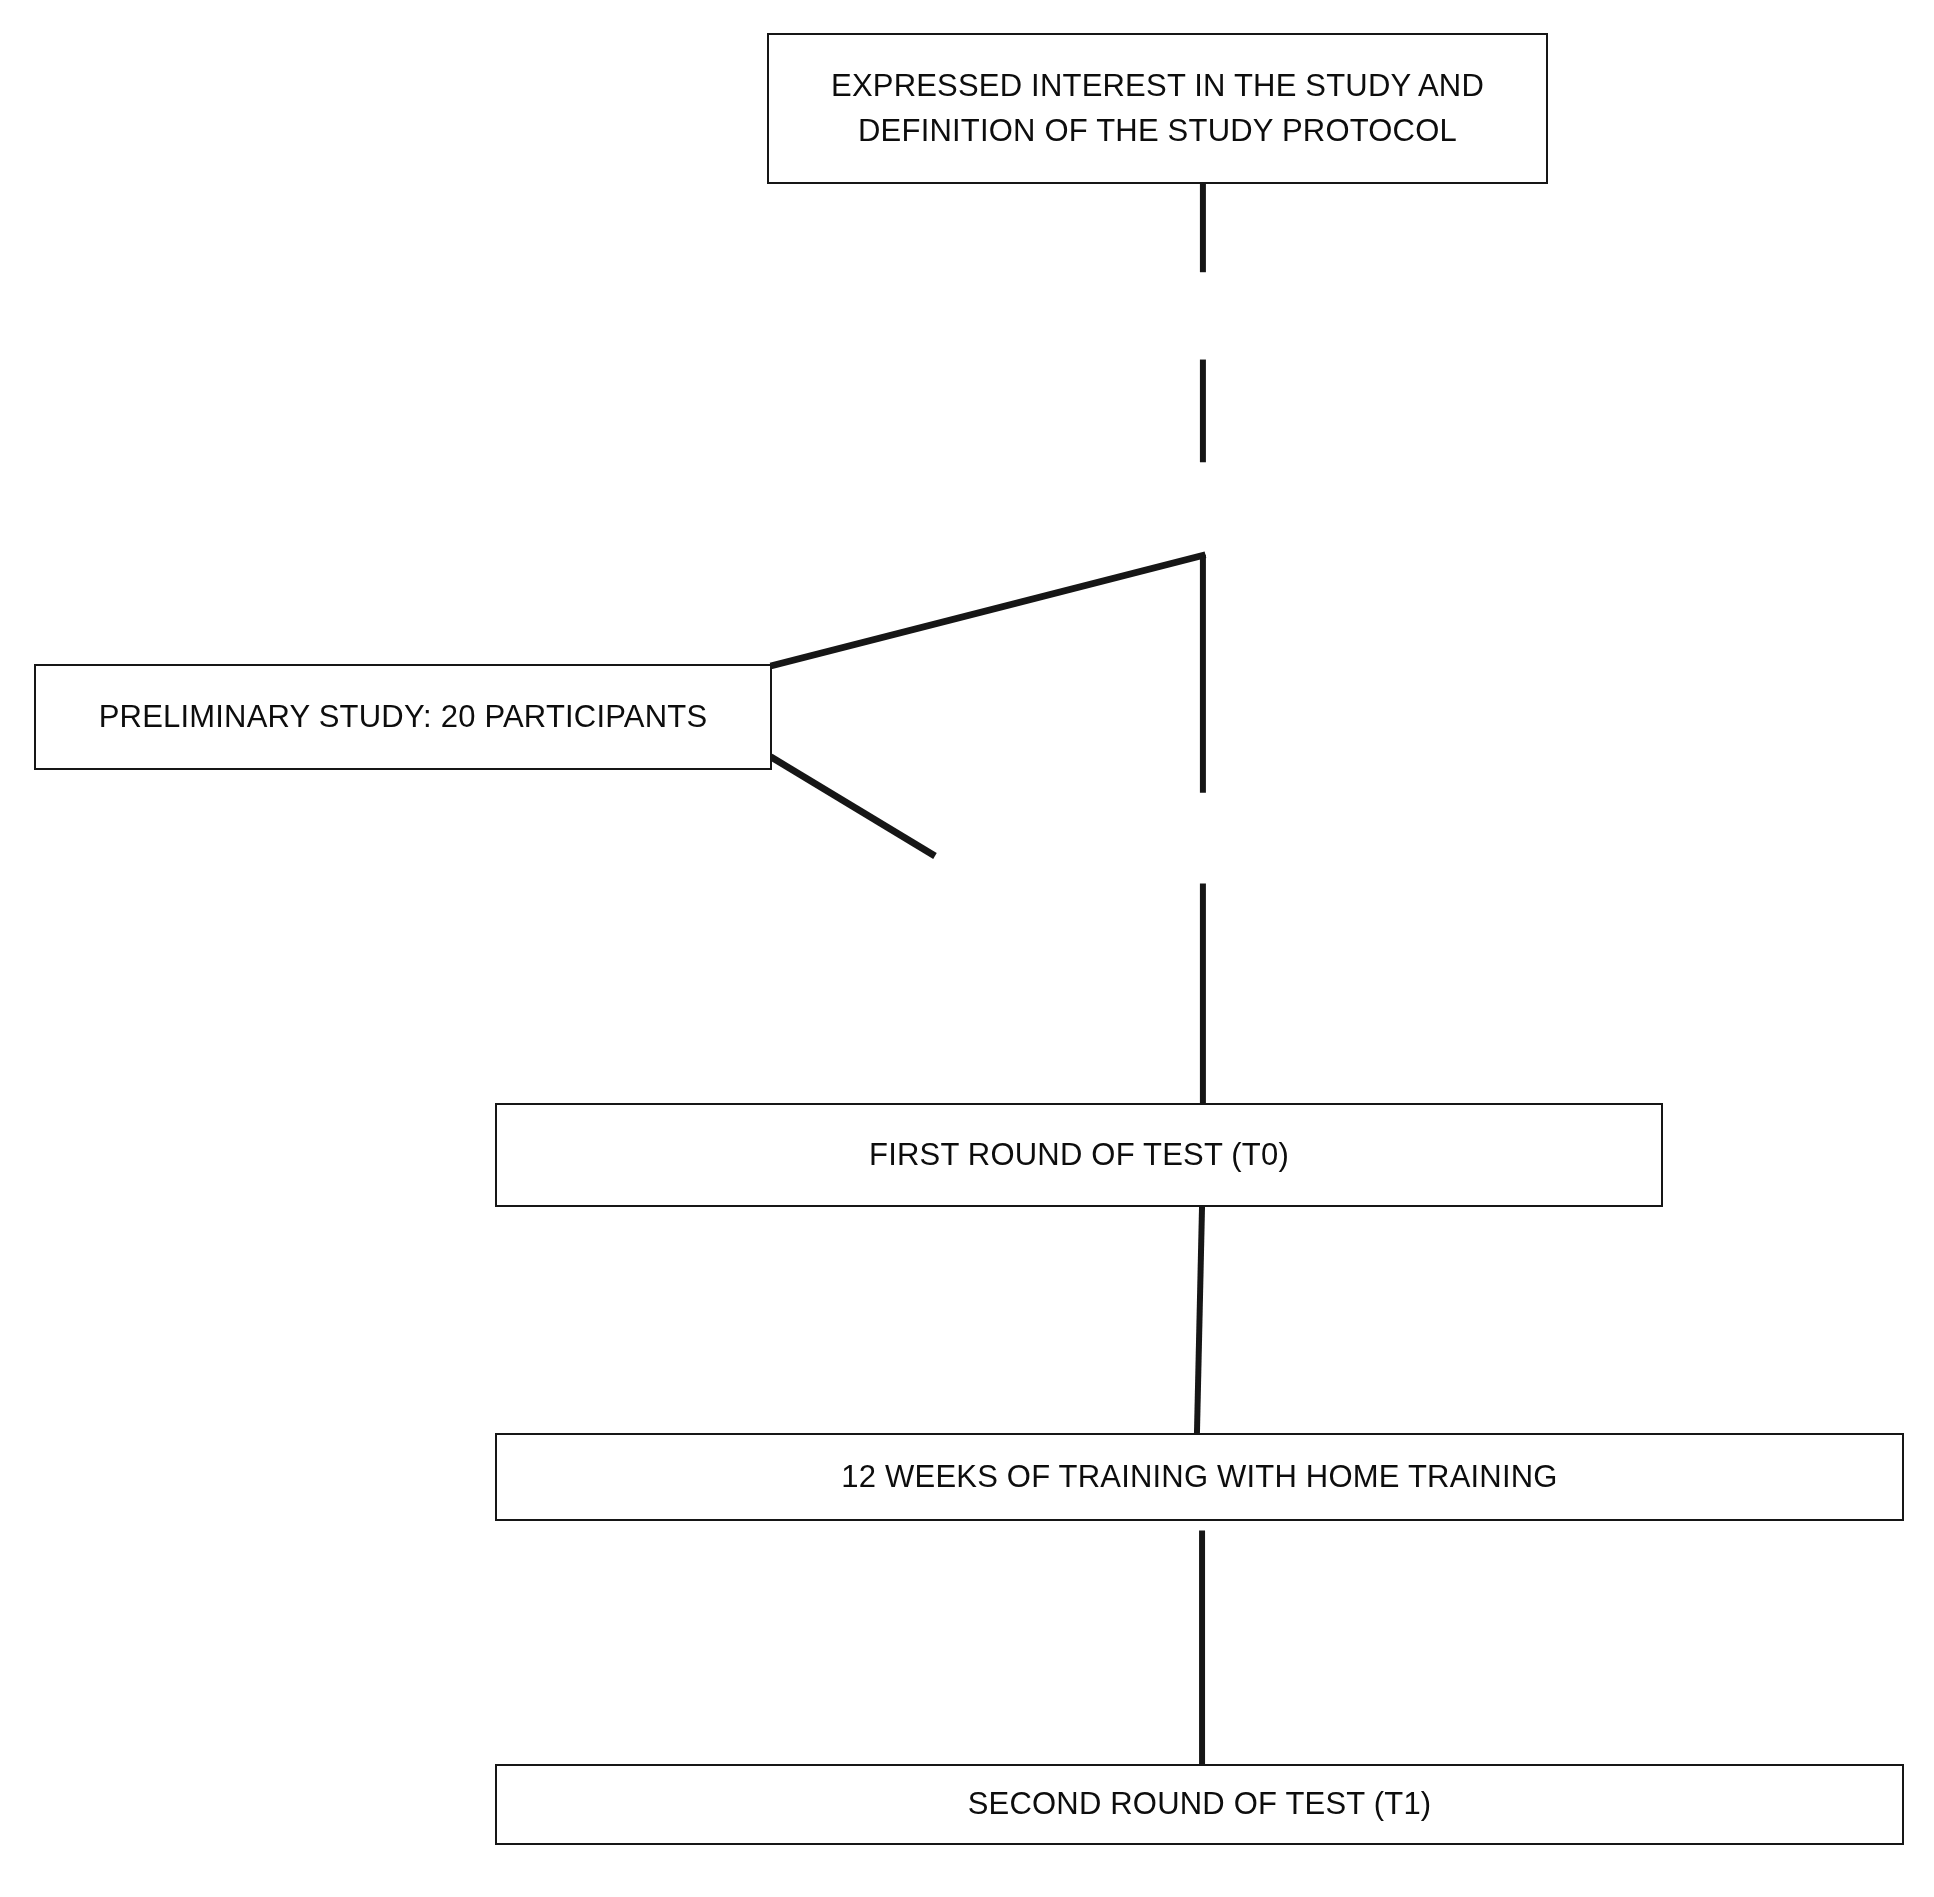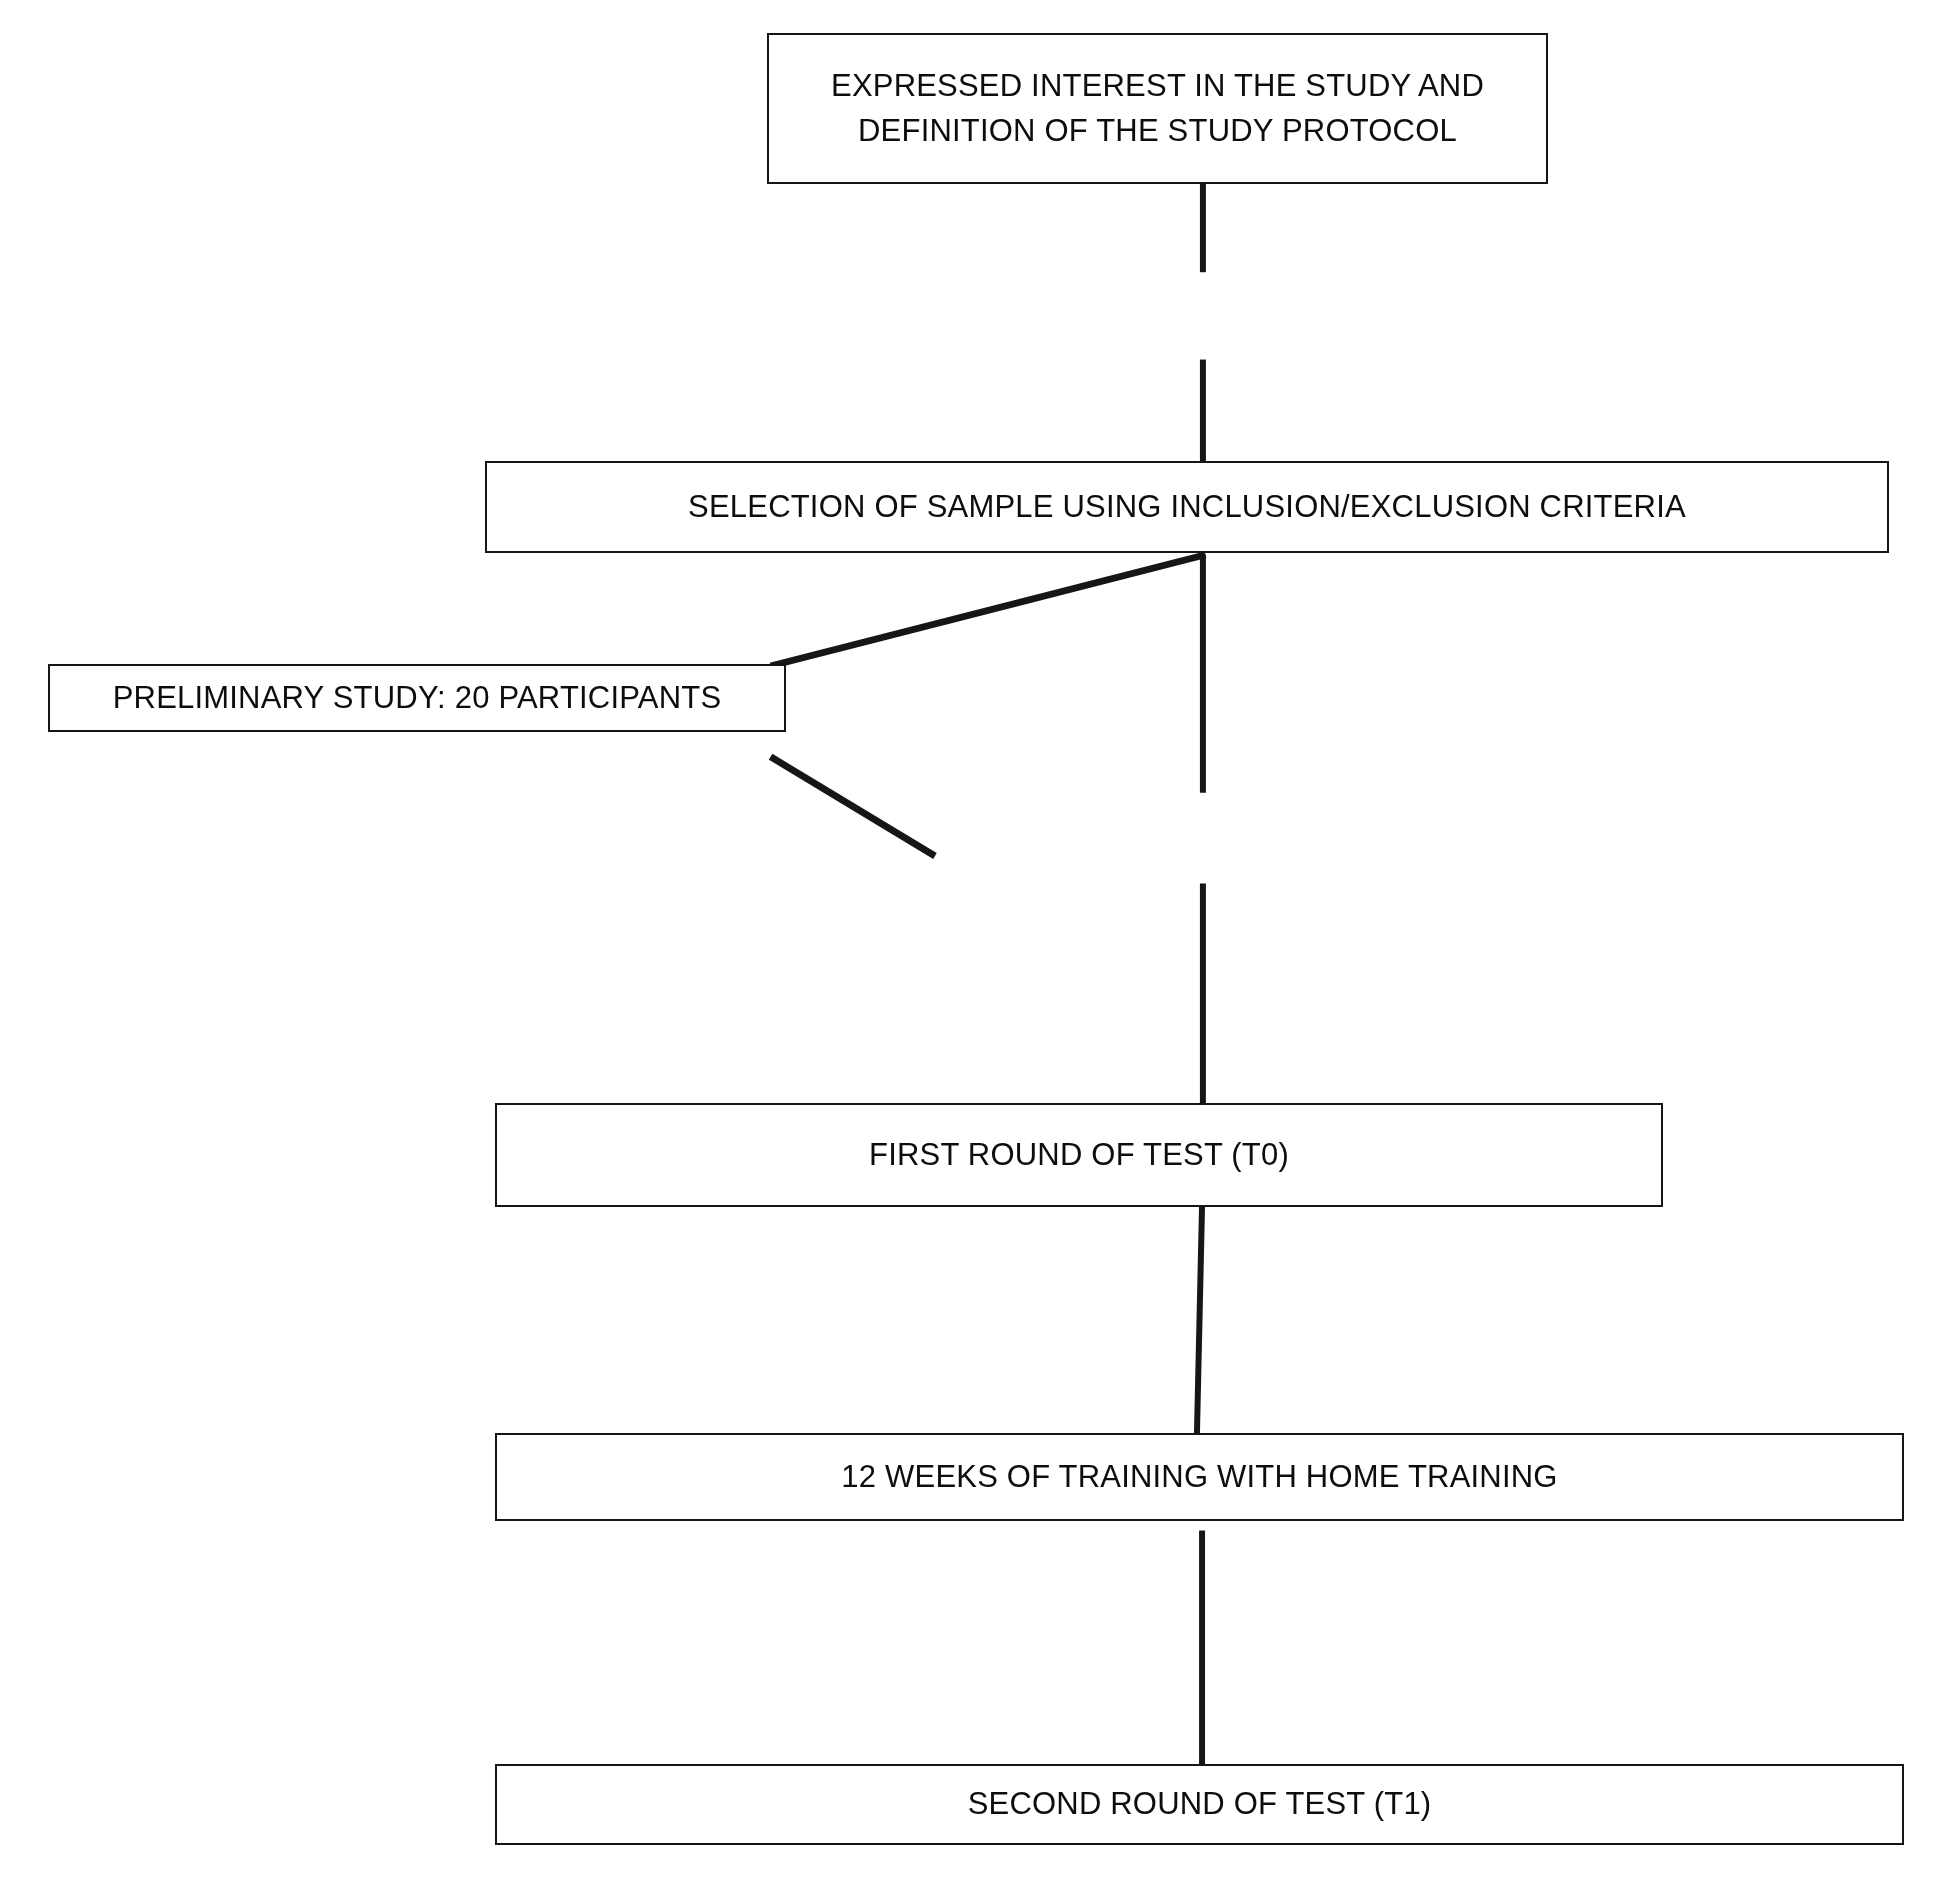--- a/index.html
+++ b/index.html
@@ -44,21 +44,21 @@
     padding: 0 12px;
     font-size: 31px;
     line-height: 1.42;
     white-space: pre-line;
     font-weight: 400;
   }
   
   #node-interest      { left: 767px;  top: 33px;   width: 781px;  height: 151px; }
   #node-sample-search { left: 485px;  top: 271px;  width: 1404px; height: 91px; }
   #node-selection     { left: 485px;  top: 461px;  width: 1404px; height: 92px; }
-  #node-preliminary   { left: 48px;   top: 664px;  width: 738px;  height: 68px; }
+  #node-preliminary   { left: 34px;   top: 664px;  width: 738px;  height: 106px; }
   #node-study         { left: 933px; top: 789px;  width: 382px;  height: 96px; }
   #node-first-test    { left: 495px;  top: 1103px; width: 1168px; height: 104px; }
   #node-training      { left: 495px;  top: 1433px; width: 1409px; height: 88px; }
   #node-second-test   { left: 495px;  top: 1764px; width: 1409px; height: 81px; }
 </style>
 </head>
 <body>
 
 <div id="canvas">
 
@@ -79,23 +79,20 @@
 
     <line x1="1404" y1="1788" x2="1404" y2="2062" stroke="#161616" stroke-width="7"></line>
   </svg>
 
   <div class="node" id="node-interest">
     <span class="node-text">EXPRESSED INTEREST IN THE STUDY AND
 DEFINITION OF THE STUDY PROTOCOL</span>
   </div>
 
 
-  <div class="node" id="node-selection">
-    <span class="node-text">SELECTION OF SAMPLE USING INCLUSION/EXCLUSION CRITERIA</span>
-  </div>
 
   <div class="node" id="node-preliminary">
     <span class="node-text">PRELIMINARY STUDY:  20 PARTICIPANTS</span>
   </div>
 
 
   <div class="node" id="node-first-test">
     <span class="node-text">FIRST ROUND OF TEST (T0)</span>
   </div>
 

